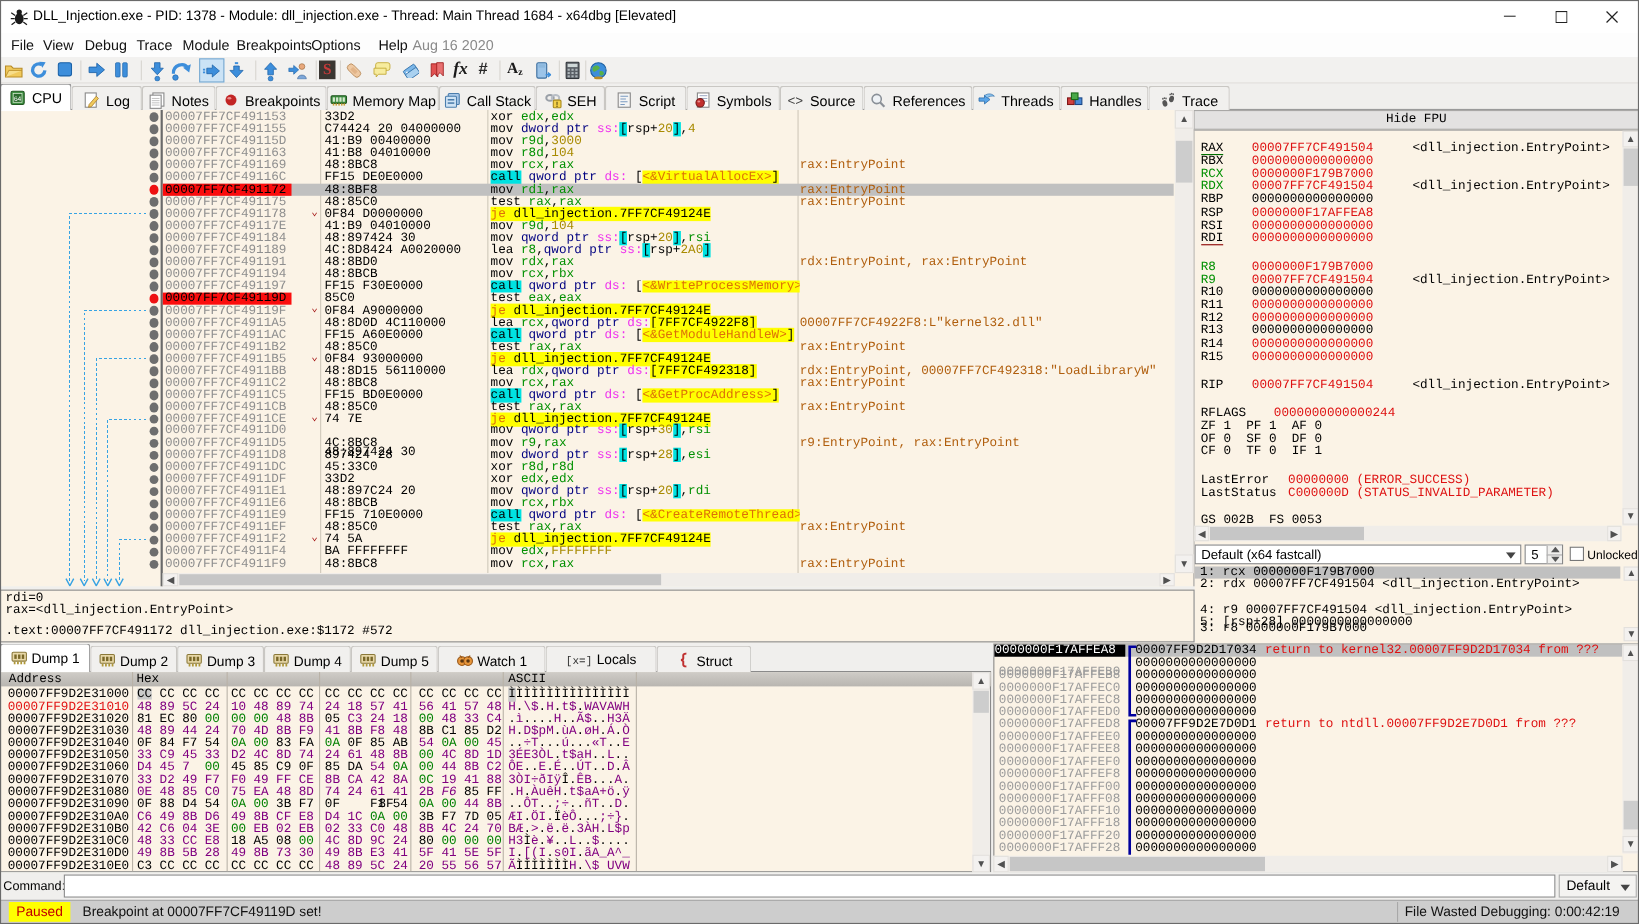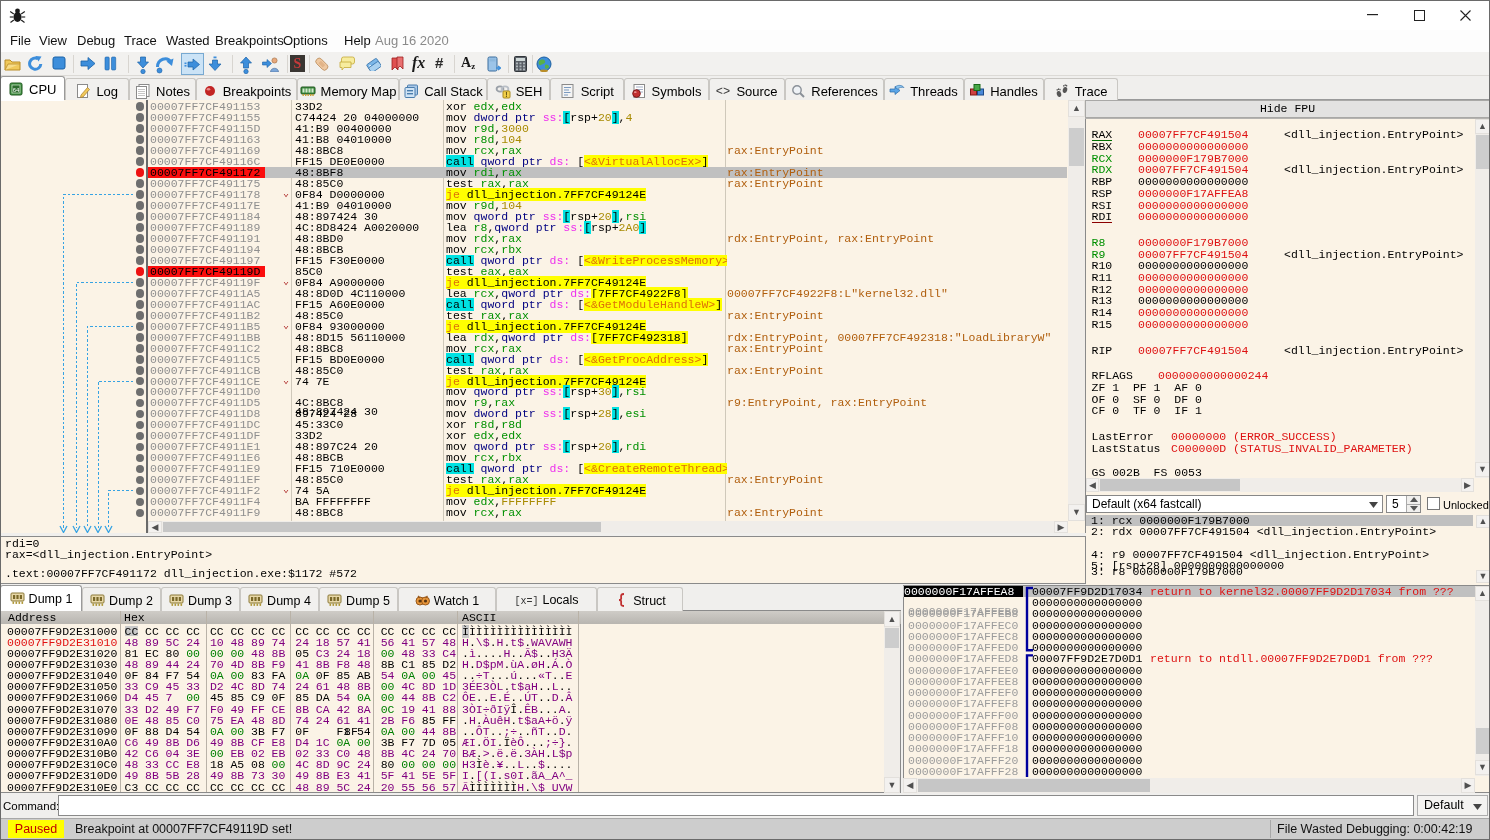--- a/index.html
+++ b/index.html
@@ -24,37 +24,38 @@
     <circle cx="8.5" cy="4" r="2.4" fill="#1a1a1a"></circle>
     <g stroke="#1a1a1a" stroke-width="1.1">
       <line x1="4.8" y1="7" x2="1.2" y2="4.5"></line>
         <line x1="12.2" y1="7" x2="15.8" y2="4.5"></line>
       <line x1="4.4" y1="10" x2="0.8" y2="10"></line>
         <line x1="12.6" y1="10" x2="16.2" y2="10"></line>
       <line x1="4.8" y1="13" x2="1.5" y2="15.5"></line>
         <line x1="12.2" y1="13" x2="15.5" y2="15.5"></line>
     </g>
   </svg>
+  <span style="position:absolute;left:30px;top:7px;font-size:12.5px;color:#000">DLL_Injection.exe - PID: 1378 - Module: dll_injection.exe - Thread: Main Thread 1684 - x64dbg [Elevated]</span>
   <svg style="position:absolute;left:1367px;top:14px" width="11" height="2" viewBox="0 0 11 2">
       <rect width="11" height="1.2" fill="#222"></rect>
     </svg>
   <svg style="position:absolute;left:1414px;top:10px" width="11" height="11" viewBox="0 0 11 11">
       <rect x="0.5" y="0.5" width="10" height="10" fill="none" stroke="#222"></rect>
     </svg>
   <svg style="position:absolute;left:1460px;top:10px" width="11" height="11" viewBox="0 0 11 11">
       <path d="M0.5 0.5 L10.5 10.5 M10.5 0.5 L0.5 10.5" stroke="#222" stroke-width="1.1"></path>
     </svg>
 </div>
 
 <div style="position:absolute;left:0;top:30px;width:1490px;height:22px;background:#fdfdfd;font-size:13px;color:#111">
     <span style="position:absolute;left:10px;top:3px">File</span>
     <span style="position:absolute;left:39px;top:3px">View</span>
     <span style="position:absolute;left:77px;top:3px">Debug</span>
     <span style="position:absolute;left:124px;top:3px">Trace</span>
-    <span style="position:absolute;left:166px;top:3px">Wasted</span>
+    <span style="position:absolute;left:166px;top:3px">Module</span>
     <span style="position:absolute;left:215px;top:3px">Breakpoints</span>
     <span style="position:absolute;left:283px;top:3px">Options</span>
     <span style="position:absolute;left:344px;top:3px">Help</span>
     <span style="position:absolute;left:375px;top:3px;color:#8a8a8a">Aug 16 2020</span>
   </div>
 
 <div style="position:absolute;left:0;top:52px;width:1490px;height:24px;background:#f2f1ef;border-bottom:1px solid #dcdad6"></div>
 <svg style="position:absolute;left:4px;top:56px" width="17" height="16" viewBox="0 0 17 16">
     <path d="M1 4 L6 4 L8 6 L16 6 L16 14 L1 14 Z" fill="#f0c95c" stroke="#b98d28"></path>
     <path d="M1 14 L4 8 L16 8" fill="#f7dd8a" stroke="#b98d28" stroke-width="0.8"></path>
@@ -778,21 +779,21 @@
 <span class="mono" style="left:186.15px;top:714.70px;color:#800080;">C0</span>
 <span class="mono" style="left:209.90px;top:714.70px;color:#800080;">75</span>
 <span class="mono" style="left:230.45px;top:714.70px;color:#800080;">EA</span>
 <span class="mono" style="left:251.00px;top:714.70px;color:#800080;">48</span>
 <span class="mono" style="left:271.55px;top:714.70px;color:#800080;">8D</span>
 <span class="mono" style="left:295.30px;top:714.70px;color:#800080;">74</span>
 <span class="mono" style="left:315.85px;top:714.70px;color:#800080;">24</span>
 <span class="mono" style="left:336.40px;top:714.70px;color:#800080;">61</span>
 <span class="mono" style="left:356.95px;top:714.70px;color:#800080;">41</span>
 <span class="mono" style="left:380.70px;top:714.70px;color:#800080;">2B</span>
-<span class="mono" style="left:401.25px;top:714.70px;color:#800080;">F6</span>
+<span class="mono" style="left:401.25px;top:714.70px;color:#800080;font-style:italic;">F6</span>
 <span class="mono" style="left:421.80px;top:714.70px;color:#000;">85</span>
 <span class="mono" style="left:442.35px;top:714.70px;color:#000;">FF</span>
 <span class="mono" style="left:462px;top:714.70px"><i style="color:#000">.</i><i style="color:#800080">H</i><i style="color:#000">.</i><i style="color:#800080">À</i><i style="color:#800080">u</i><i style="color:#800080">ê</i><i style="color:#800080">H</i><i style="color:#000">.</i><i style="color:#800080">t</i><i style="color:#800080">$</i><i style="color:#800080">a</i><i style="color:#800080">A</i><i style="color:#800080">+</i><i style="color:#800080">ö</i><i style="color:#000">.</i><i style="color:#800080">ÿ</i></span>
 <span class="mono" style="left:7px;top:725.85px;color:#000">00007FF9D2E31090</span>
 <span class="mono" style="left:124.50px;top:725.85px;color:#000;">0F</span>
 <span class="mono" style="left:145.05px;top:725.85px;color:#000;">88</span>
 <span class="mono" style="left:165.60px;top:725.85px;color:#000;">D4</span>
 <span class="mono" style="left:186.15px;top:725.85px;color:#000;">54</span>
 <span class="mono" style="left:209.90px;top:725.85px;color:#008000;">0A</span>
 <span class="mono" style="left:230.45px;top:725.85px;color:#008000;">00</span>

